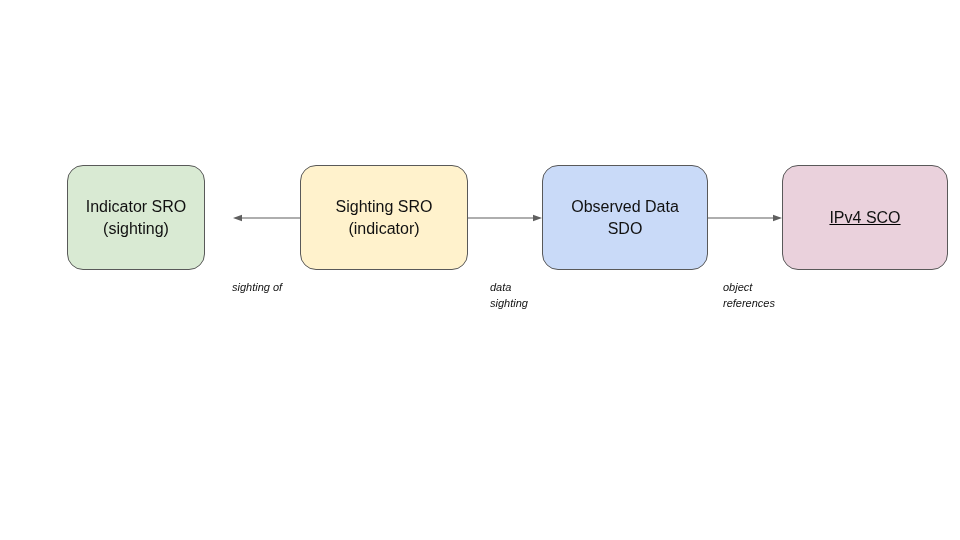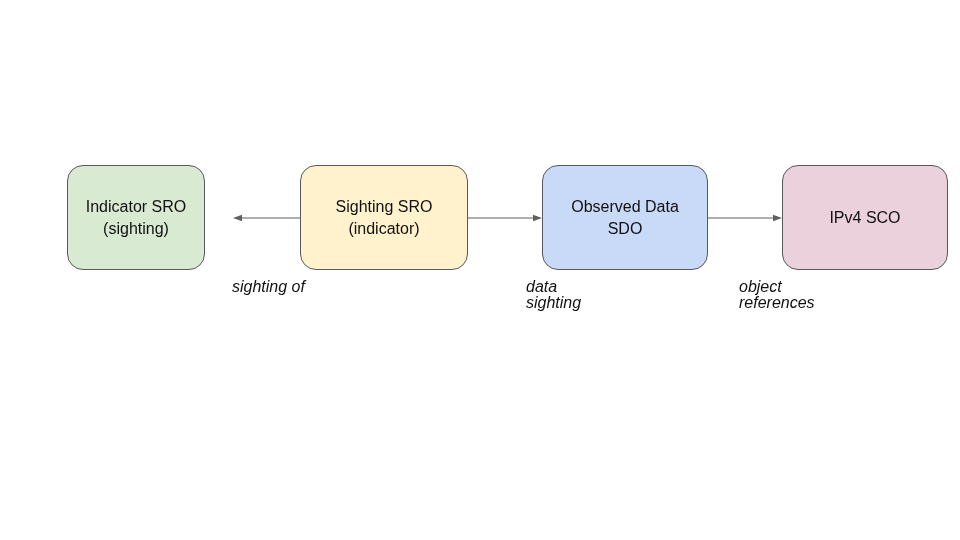--- a/index.html
+++ b/index.html
@@ -49,29 +49,29 @@
   .edge-0 { left: 233px; width: 67px; }
   .edge-1 { left: 468px; width: 74px; }
   .edge-2 { left: 708px; width: 74px; }
   .edge line    { stroke: currentColor; stroke-width: 1.2; }
   .edge polygon { fill: currentColor; stroke: none; }
 
   .edge-label {
     position: absolute;
     top: 279px;
     font-style: italic;
-    font-size: 16px;
+    font-size: 11px;
     line-height: 16px;
     color: #111111;
     white-space: nowrap;
   }
   .edge-label .lbl-line { display: block; }
   .label-0 { left: 232px; }
-  .label-1 { left: 490px; margin-left: 36px; }
-  .label-2 { left: 739px; }
+  .label-1 { left: 490px; }
+  .label-2 { left: 723px; }
 </style>
 </head>
 <body>
 
 <div class="canvas">
 
   <div class="node node-0" style="background-color: rgb(217, 234, 211);">
     <span class="line">Indicator SRO</span>
     <span class="line">(sighting)</span>
   </div>
@@ -79,21 +79,21 @@
   <div class="node node-1" style="background-color: rgb(255, 242, 204);">
     <span class="line">Sighting SRO</span>
     <span class="line">(indicator)</span>
   </div>
 
   <div class="node node-2" style="background-color: rgb(201, 218, 248);">
     <span class="line">Observed Data</span>
     <span class="line">SDO</span>
   </div>
 
-  <div class="node node-3" style="background-color: rgb(234, 209, 220);">
+  <div class="node node-3" style="background-color: rgb(234, 209, 220); text-decoration: underline;">
     <span class="line">IPv4 SCO</span>
   </div>
 
   <svg class="edge edge-0" viewBox="0 0 67 16" xmlns="http://www.w3.org/2000/svg" style="color: rgb(95, 95, 95);">
     <line x1="8" y1="8" x2="67" y2="8"></line>
     <polygon points="0,8 9,4.7 9,11.3"></polygon>
   </svg>
 
   <svg class="edge edge-1" viewBox="0 0 74 16" xmlns="http://www.w3.org/2000/svg" style="color: rgb(95, 95, 95);">
     <line x1="0" y1="8" x2="66" y2="8"></line>

